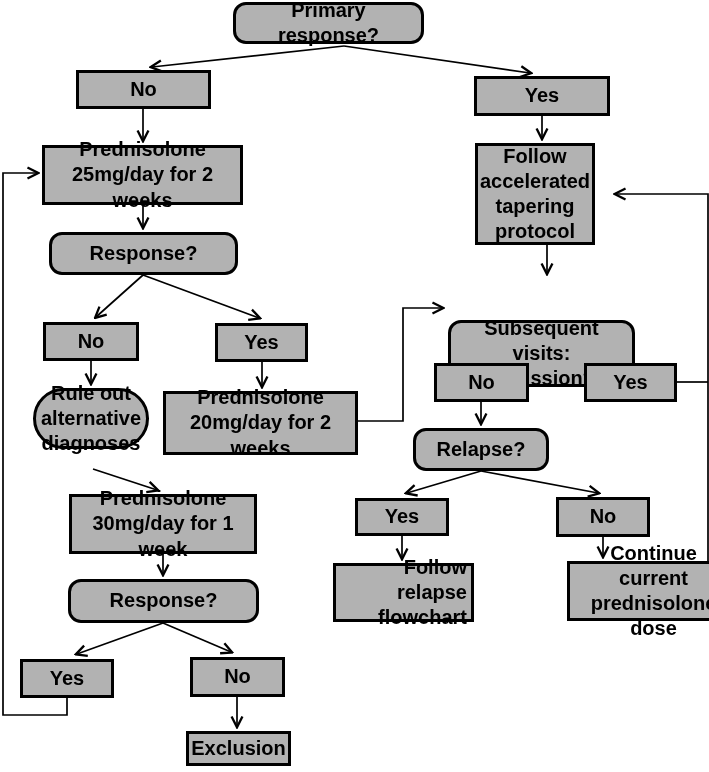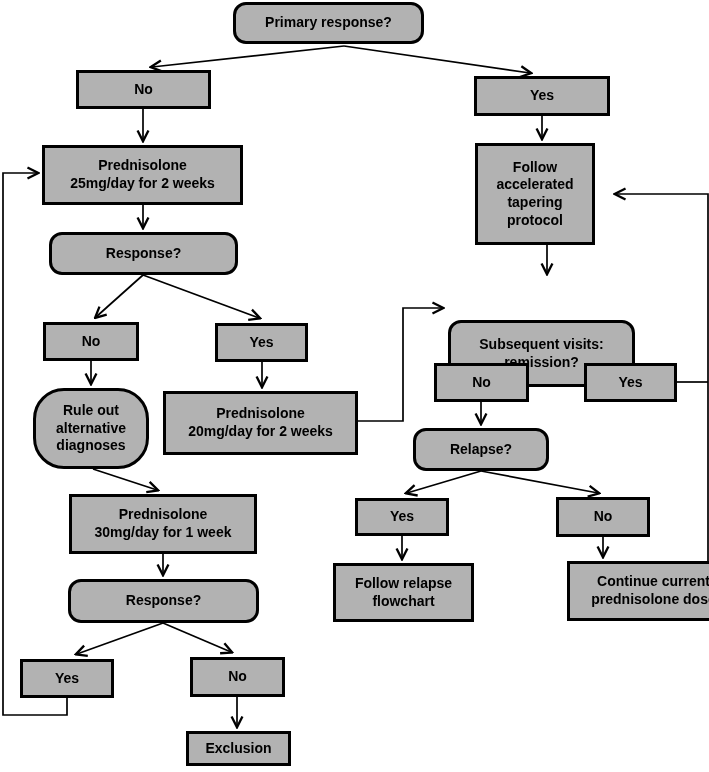--- a/index.html
+++ b/index.html
@@ -10,21 +10,21 @@
     font-family:"Liberation Sans",sans-serif;
     overflow:hidden;
   }
   .node{
     position:absolute;
     box-sizing:border-box;
     background:var(--node-fill,#b2b2b2);
     border:3px solid var(--node-border,#000);
     color:#000;
     font-weight:bold;
-    font-size:14px;
+    font-size:20px;
     line-height:1.26;
     display:flex;
     align-items:center;
     justify-content:center;
     text-align:center;
     white-space:pre-line;
     padding:0 4px;
   }
   .rounded{border-radius:13px;}
   #edges{position:absolute;left:0;top:0;pointer-events:none;}
@@ -77,21 +77,21 @@
 
   <div class="node" style="left:42px;top:145px;width:201px;height:60px;">Prednisolone
 25mg/day for 2 weeks</div>
 
   <div class="node rounded" style="left:49px;top:232px;width:189px;height:43px;">Response?</div>
 
   <div class="node" style="left:43px;top:322px;width:96px;height:39px;">No</div>
 
   <div class="node" style="left:215px;top:323px;width:93px;height:39px;">Yes</div>
 
-  <div class="node" style="left:33px;top:388px;width:116px;height:81px;border-radius:31px;">Rule out
+  <div class="node" style="left:33px;top:388px;width:116px;height:61px;border-radius:31px;">Rule out
 alternative
 diagnoses</div>
 
   <div class="node" style="left:163px;top:391px;width:195px;height:64px;">Prednisolone
 20mg/day for 2 weeks</div>
 
   <div class="node" style="left:69px;top:494px;width:188px;height:60px;">Prednisolone
 30mg/day for 1 week</div>
 
   <div class="node rounded" style="left:68px;top:579px;width:191px;height:44px;">Response?</div>
@@ -113,19 +113,19 @@
   <div class="node" style="left:434px;top:363px;width:95px;height:39px;">No</div>
 
   <div class="node" style="left:584px;top:363px;width:93px;height:39px;">Yes</div>
 
   <div class="node rounded" style="left:413px;top:428px;width:136px;height:43px;">Relapse?</div>
 
   <div class="node" style="left:355px;top:498px;width:94px;height:38px;">Yes</div>
 
   <div class="node" style="left:556px;top:497px;width:94px;height:40px;">No</div>
 
-  <div class="node" style="left:333px;top:563px;width:141px;height:59px;">Follow relapse
+  <div class="node" style="left:333px;top:563px;width:141px;height:59px;text-align:right;">Follow relapse
 flowchart</div>
 
   <div class="node" style="left:522px;top:561px;width:173px;height:60px;margin-left:45px;">Continue current
 prednisolone dose</div>
 
 </div>
 
 </body></html>

